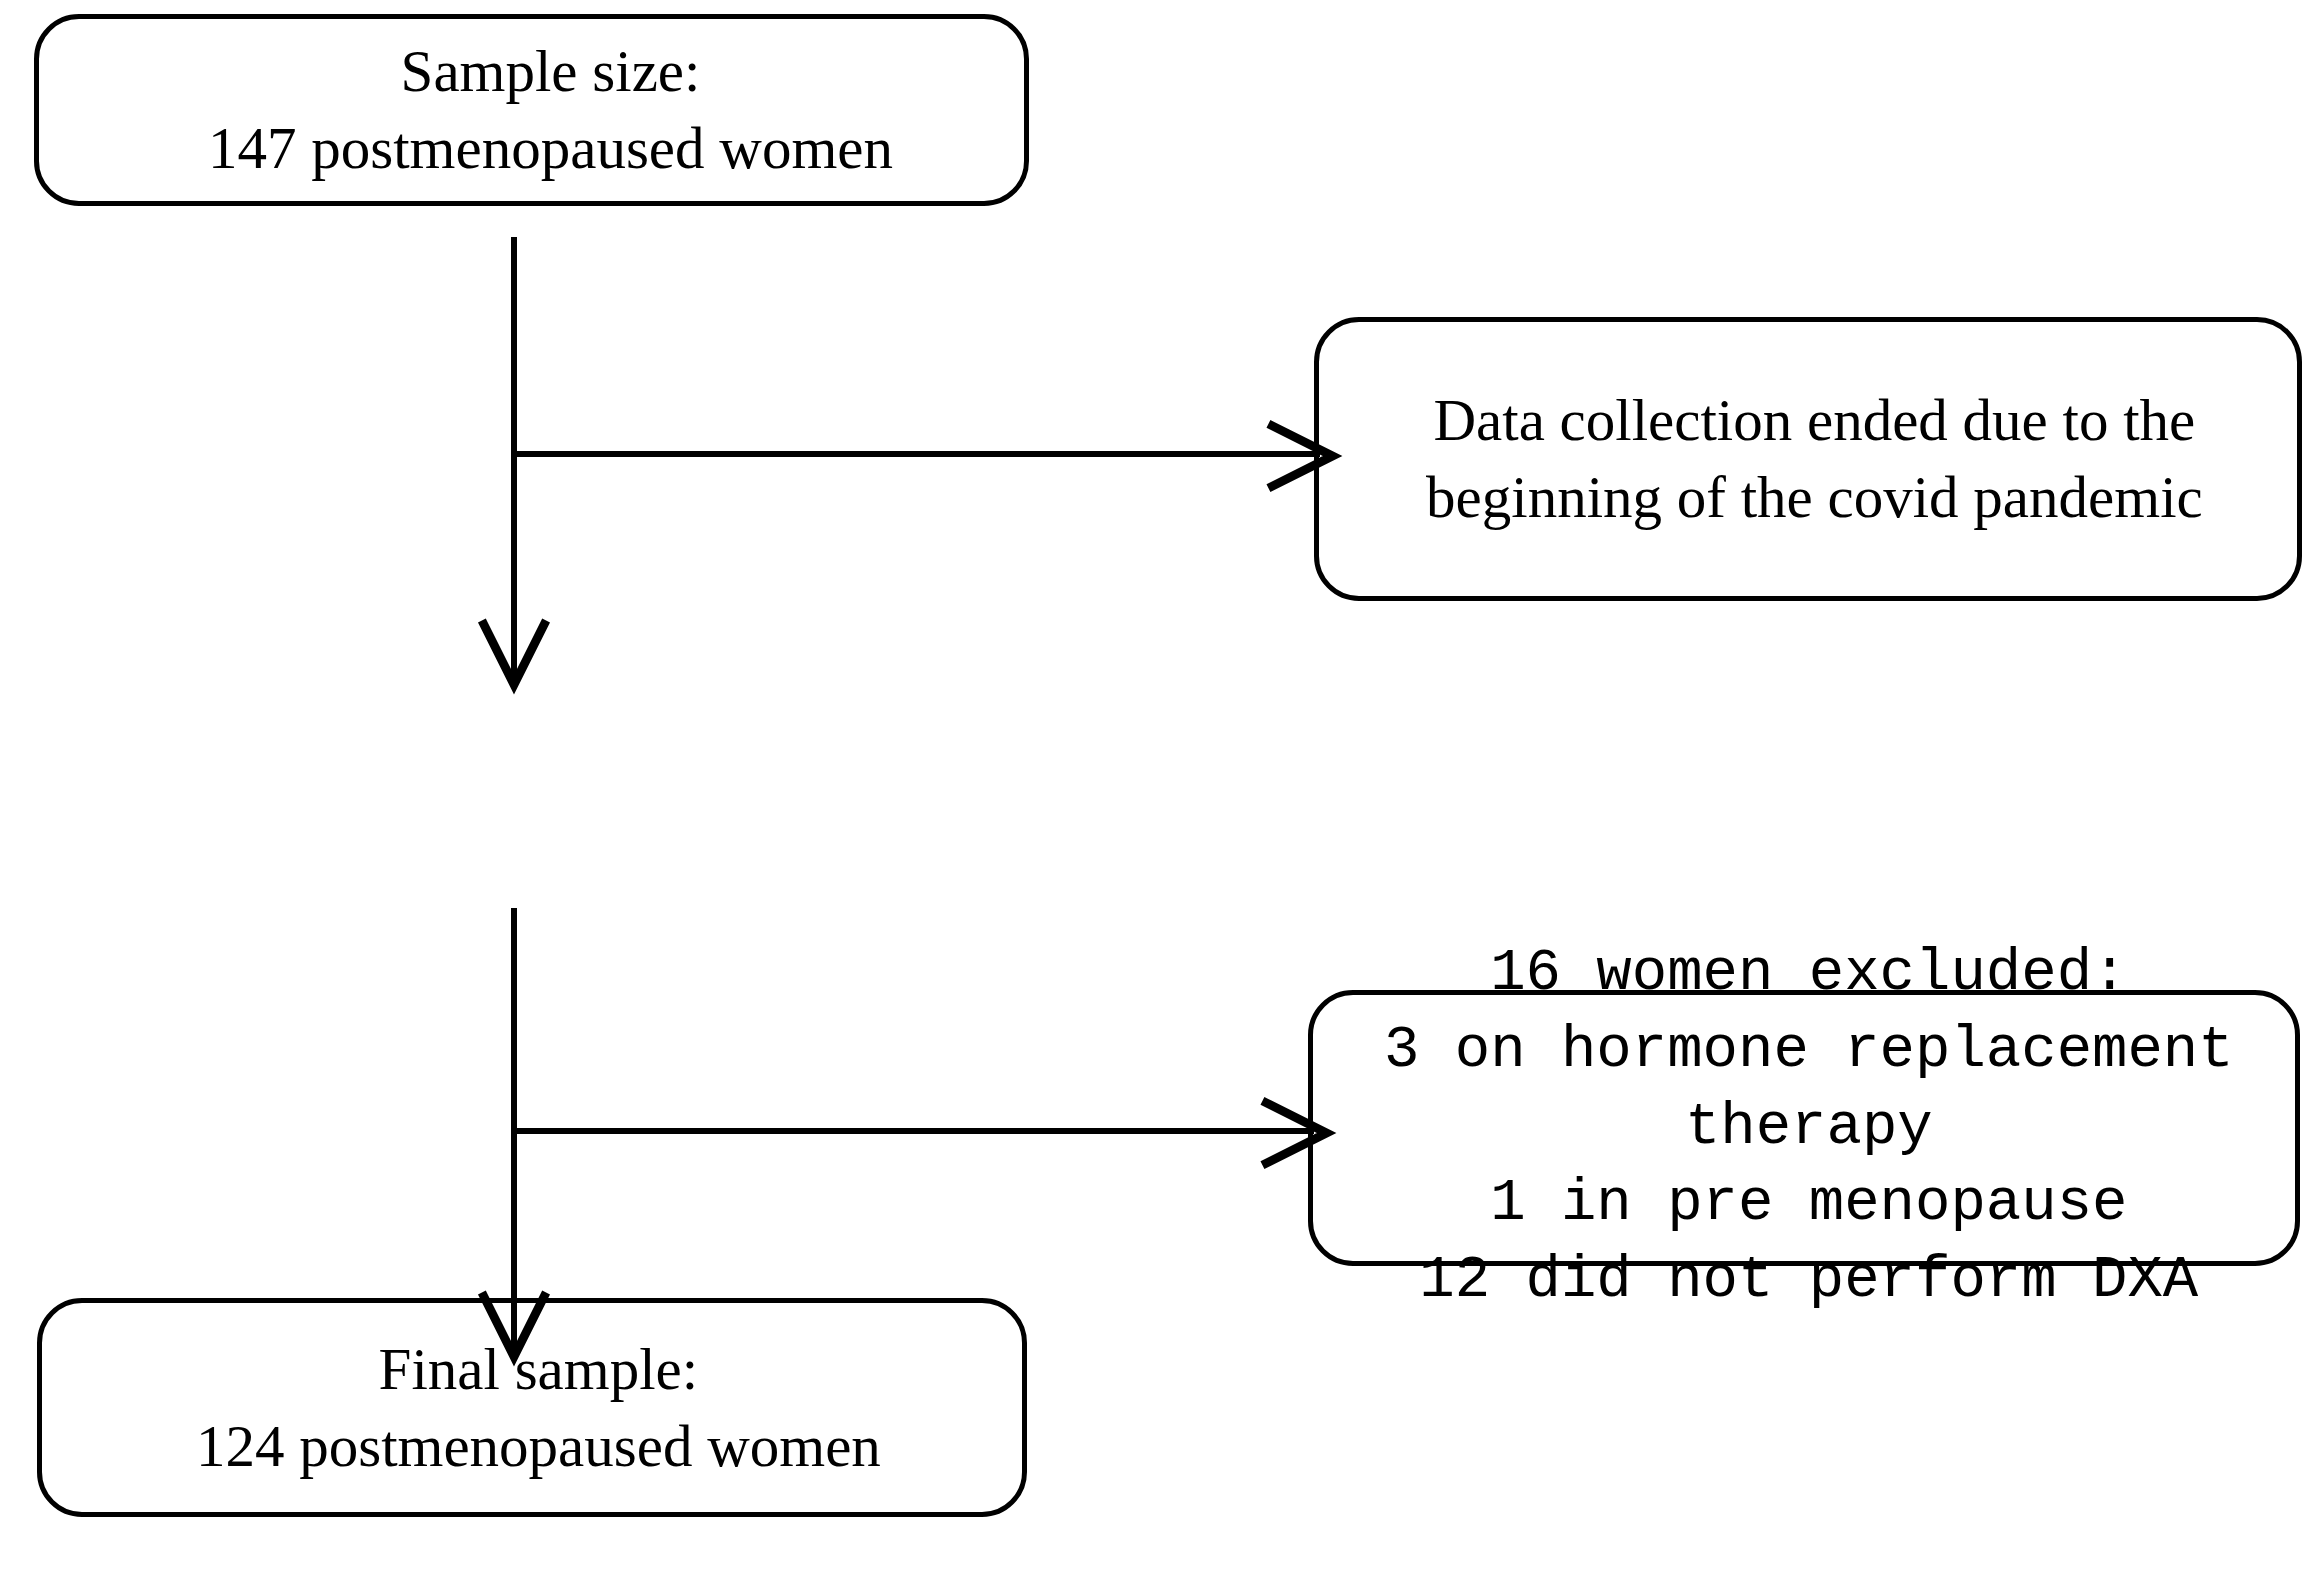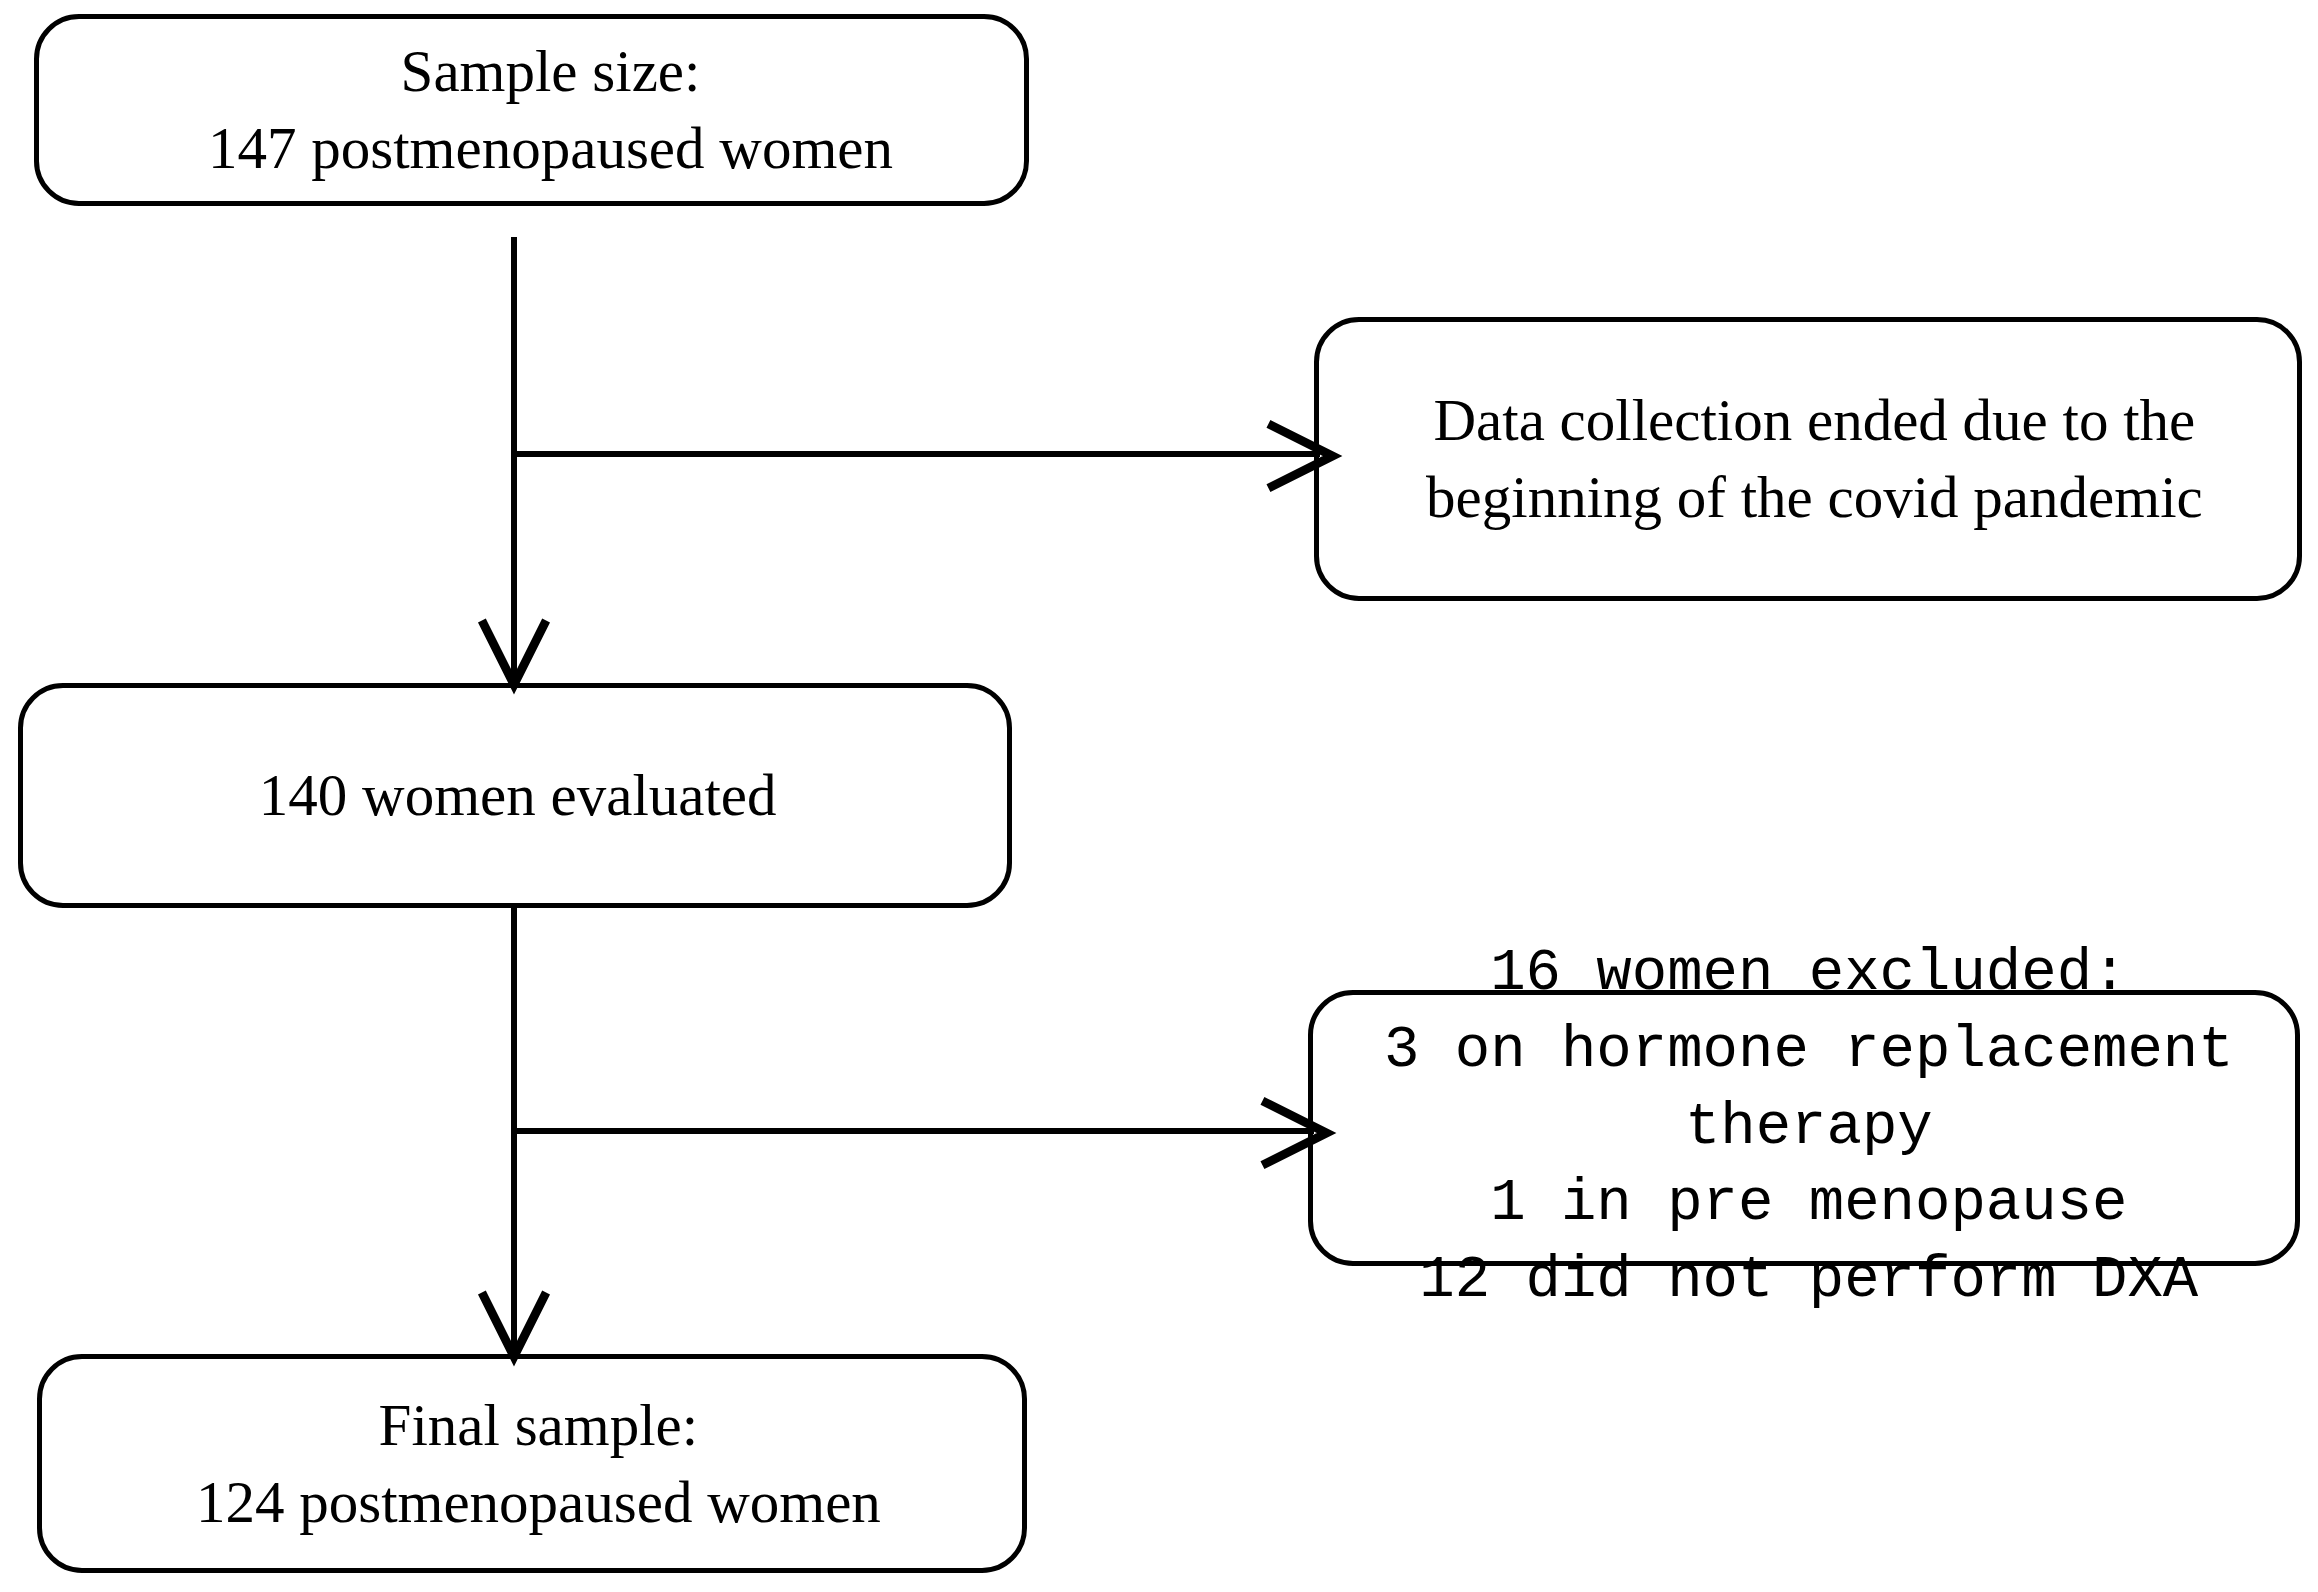--- a/index.html
+++ b/index.html
@@ -39,21 +39,21 @@
 
   #box-data-collection { left: 1314px; top: 317px; width: 988px; height: 284px; }
   #box-data-collection .box-text { transform: translateX(6.4px); }
 
   #box-evaluated     { left: 17.5px;   top: 683px;  width: 994px; height: 225px; }
   #box-evaluated .box-text { transform: translateX(3.2px); }
 
   #box-excluded      { left: 1308px; top: 990px; width: 992px; height: 276px; }
   #box-excluded .box-text { transform: translateX(4.8px); font-family: Liberation Mono, monospace; }
 
-  #box-final-sample  { left: 37px;   top: 1354px; width: 990px; height: 219px; }
+  #box-final-sample  { left: 37px;   top: 1298px; width: 990px; height: 219px; }
   #box-final-sample .box-text { transform: translateX(6.4px); }
 
   
   .v-line {
     position: absolute;
     width: 6.4px;
     background: #000000;
   }
   .h-line {
     position: absolute;
@@ -83,23 +83,20 @@
   <div class="flow-box" id="box-sample-size">
     <div class="box-text">Sample size:
 147 postmenopaused women</div>
   </div>
 
   <div class="flow-box" id="box-data-collection">
     <div class="box-text">Data collection ended due to the
 beginning of the covid pandemic</div>
   </div>
 
-  <div class="flow-box" id="box-evaluated">
-    <div class="box-text">140 women evaluated</div>
-  </div>
 
   <div class="flow-box" id="box-excluded">
     <div class="box-text">16 women excluded:
 3 on hormone replacement therapy
 1 in pre menopause
 12 did not perform DXA</div>
   </div>
 
   <div class="flow-box" id="box-final-sample">
     <div class="box-text">Final sample:

